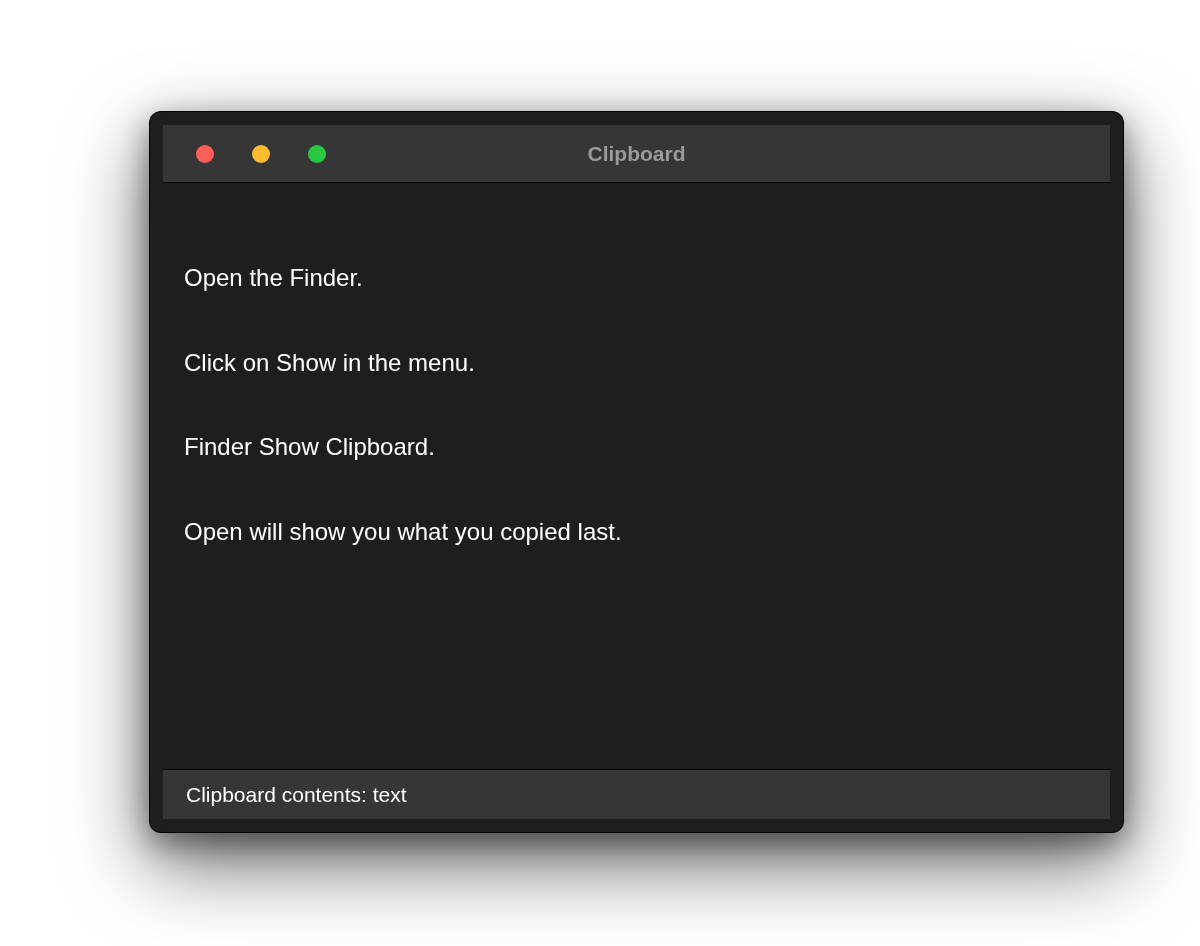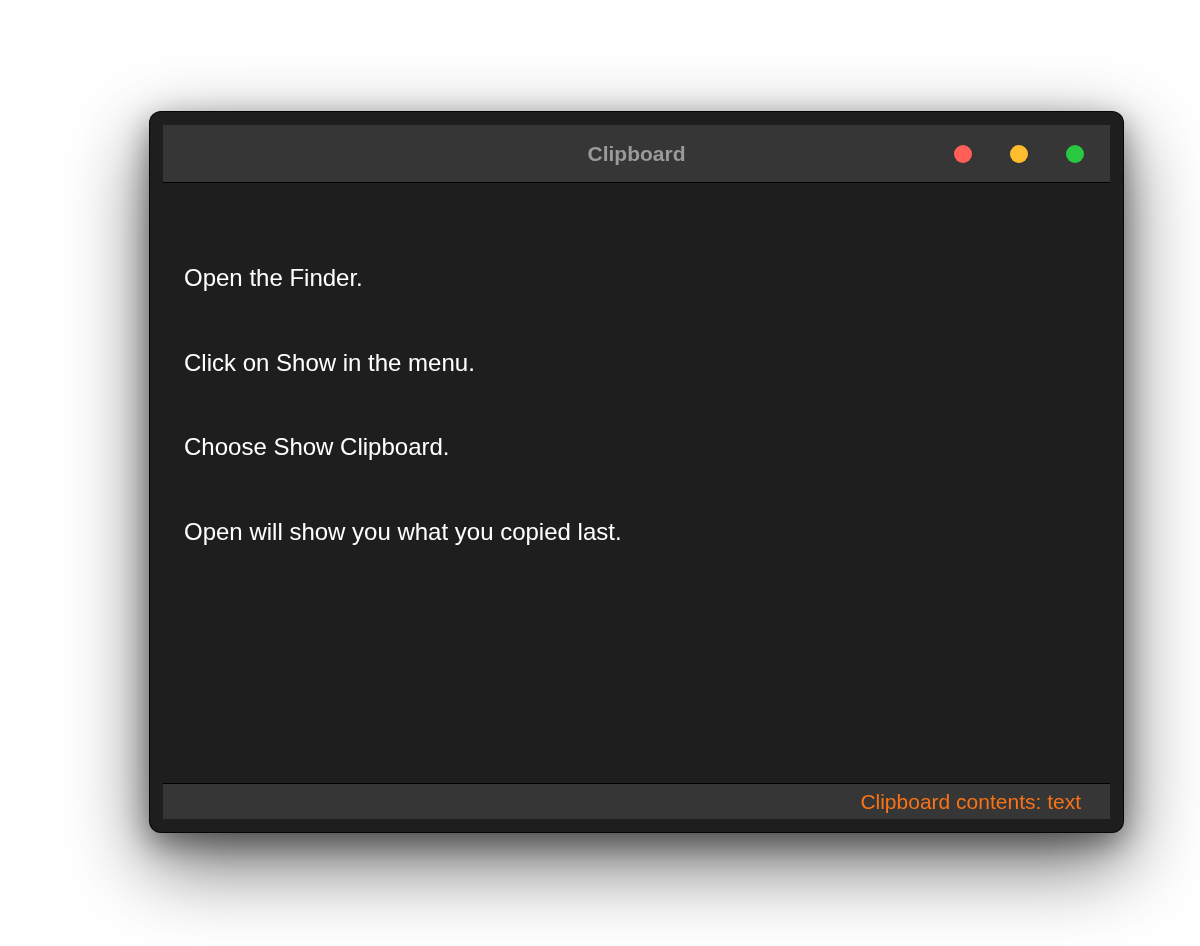--- a/index.html
+++ b/index.html
@@ -1,19 +1,18 @@
 <!DOCTYPE html>
 <html><head>
   <meta charset="utf-8">
   <style>
     * {
       margin: 13px;
       padding: 0;
       box-sizing: border-box;
-      justify-content: flex-end;
     }
     body {
       width: 1200px;
       height: 946px;
       background: white;
       font-family: -apple-system, BlinkMacSystemFont, "Helvetica Neue", Arial, sans-serif;
       position: relative;
     }
     .window {
       position: absolute;
@@ -66,26 +65,26 @@
       flex: 1;
       background: #1e1e1e;
       color: #ffffff;
       padding: 12px 8px;
       font-size: 24px;
       line-height: 1.22;
       overflow: auto;
       white-space: pre-line;
     }
     .statusbar {
-      height: 36px;
+      height: 50px;
       background: #363636;
-      color: #f97316;
+      color: #ffffff;
       display: flex;
       align-items: center;
-      padding: 0 16px;
+      padding: 0 10px;
       font-size: 21px;
       font-weight: 500;
       flex-shrink: 0;
       border-top: 1px solid #000;
     }
   </style>
 </head>
 <body>
 
 <div class="window">
@@ -93,19 +92,19 @@
     <div class="traffic-lights">
       <div class="light close"></div>
       <div class="light min"></div>
       <div class="light max"></div>
     </div>
     <div class="title">Clipboard</div>
   </div>
   <div class="content">
     <div>Open the Finder.</div>
     <div>Click on Show in the menu.</div>
-    <div>Choose Show Clipboard.</div>
+    <div>Finder Show Clipboard.</div>
     <div>Open will show you what you copied last.</div>
   </div>
   <div class="statusbar">
     <span>Clipboard contents: text</span>
   </div>
 </div>
 
 </body></html>

